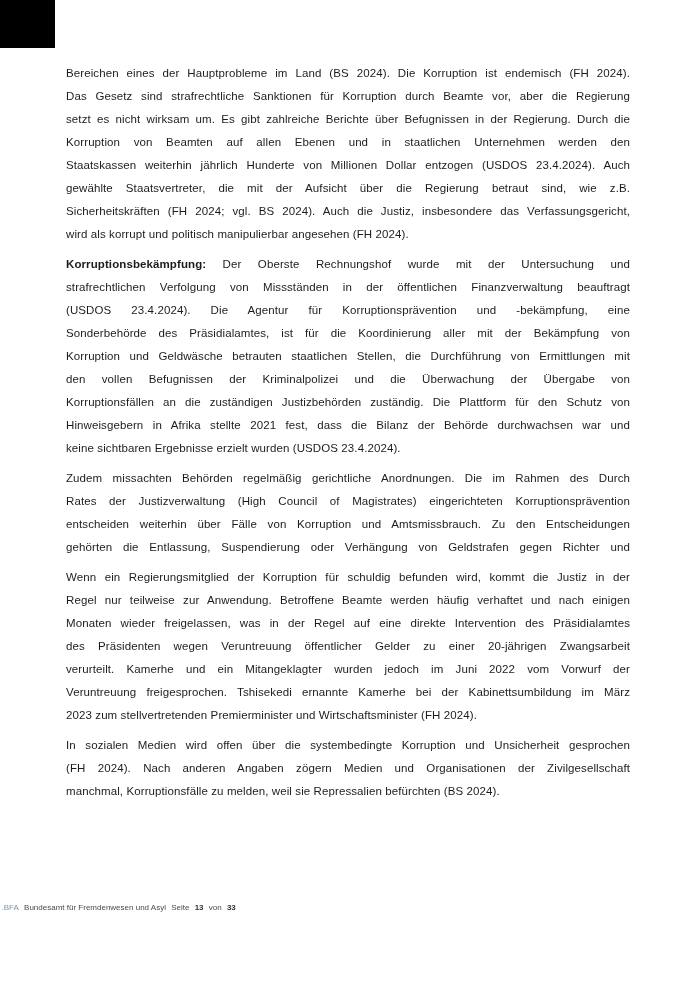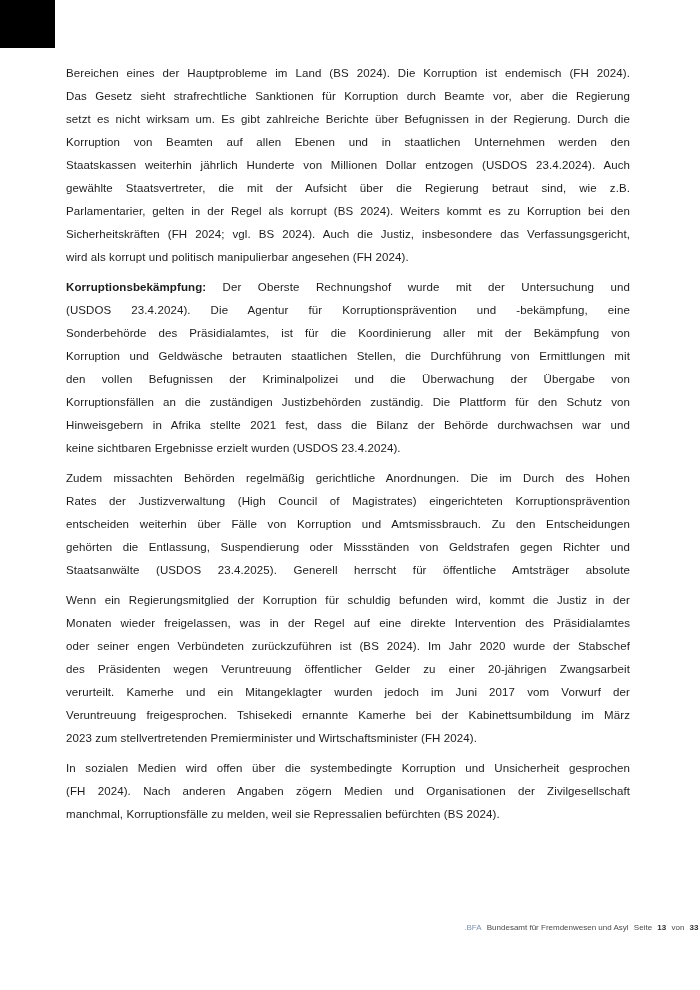--- a/index.html
+++ b/index.html
@@ -45,25 +45,24 @@
     text-align-last: left;
   }
   .line b {
     font-weight: bold;
   }
   .footer {
     position: absolute;
     left: 0;
     right: 0;
     top: 902px;
-    text-align: right;
+    text-align: left;
     font-size: 8px;
     line-height: 12px;
     color: #4a4a4a;
-    margin-top: 20px;
   }
   .footer span {
     margin: 0 1.5px;
   }
   .footer .bfa {
     font-weight: normal;
   }
   .footer .num {
     font-weight: bold;
     color: #333333;
@@ -72,52 +71,51 @@
 </head>
 <body>
 
 <div class="page" style="background: rgb(255, 255, 255);">
 
   <div class="redaction-box" style="background: rgb(0, 0, 0);"></div>
 
   <main class="doc-body" id="doc-body" style="color: rgb(28, 28, 28);">
       <div class="paragraph">
         <div class="line">Bereichen eines der Hauptprobleme im Land (BS 2024). Die Korruption ist endemisch (FH 2024).</div>
-        <div class="line">Das Gesetz sieht strafrechtliche Sanktionen für Korruption durch Beamte vor, aber die Regierung</div>
+        <div class="line">Das Gesetz sind strafrechtliche Sanktionen für Korruption durch Beamte vor, aber die Regierung</div>
         <div class="line">setzt es nicht wirksam um. Es gibt zahlreiche Berichte über Befugnissen in der Regierung. Durch die</div>
         <div class="line">Korruption von Beamten auf allen Ebenen und in staatlichen Unternehmen werden den</div>
         <div class="line">Staatskassen weiterhin jährlich Hunderte von Millionen Dollar entzogen (USDOS 23.4.2024). Auch</div>
         <div class="line">gewählte Staatsvertreter, die mit der Aufsicht über die Regierung betraut sind, wie z.B.</div>
-        <div class="line">Parlamentarier, gelten in der Regel als korrupt (BS 2024). Weiters kommt es zu Korruption bei den</div>
         <div class="line">Sicherheitskräften (FH 2024; vgl. BS 2024). Auch die Justiz, insbesondere das Verfassungsgericht,</div>
         <div class="line last">wird als korrupt und politisch manipulierbar angesehen (FH 2024).</div>
       </div>
       <div class="paragraph">
         <div class="line"><b>Korruptionsbekämpfung:</b> Der Oberste Rechnungshof wurde mit der Untersuchung und</div>
+        <div class="line">strafrechtlichen Verfolgung von Missständen in der öffentlichen Finanzverwaltung beauftragt</div>
         <div class="line">(USDOS 23.4.2024). Die Agentur für Korruptionsprävention und -bekämpfung, eine</div>
         <div class="line">Sonderbehörde des Präsidialamtes, ist für die Koordinierung aller mit der Bekämpfung von</div>
         <div class="line">Korruption und Geldwäsche betrauten staatlichen Stellen, die Durchführung von Ermittlungen mit</div>
         <div class="line">den vollen Befugnissen der Kriminalpolizei und die Überwachung der Übergabe von</div>
         <div class="line">Korruptionsfällen an die zuständigen Justizbehörden zuständig. Die Plattform für den Schutz von</div>
         <div class="line">Hinweisgebern in Afrika stellte 2021 fest, dass die Bilanz der Behörde durchwachsen war und</div>
         <div class="line last">keine sichtbaren Ergebnisse erzielt wurden (USDOS 23.4.2024).</div>
       </div>
       <div class="paragraph">
-        <div class="line">Zudem missachten Behörden regelmäßig gerichtliche Anordnungen. Die im Durch des Hohen</div>
+        <div class="line">Zudem missachten Behörden regelmäßig gerichtliche Anordnungen. Die im Rahmen des Durch</div>
         <div class="line">Rates der Justizverwaltung (High Council of Magistrates) eingerichteten Korruptionsprävention</div>
         <div class="line">entscheiden weiterhin über Fälle von Korruption und Amtsmissbrauch. Zu den Entscheidungen</div>
-        <div class="line">gehörten die Entlassung, Suspendierung oder Missständen von Geldstrafen gegen Richter und</div>
-        <div class="line">Staatsanwälte (USDOS 23.4.2025). Generell herrscht für öffentliche Amtsträger absolute</div>
+        <div class="line">gehörten die Entlassung, Suspendierung oder Verhängung von Geldstrafen gegen Richter und</div>
       </div>
       <div class="paragraph">
         <div class="line">Wenn ein Regierungsmitglied der Korruption für schuldig befunden wird, kommt die Justiz in der</div>
+        <div class="line">Regel nur teilweise zur Anwendung. Betroffene Beamte werden häufig verhaftet und nach einigen</div>
         <div class="line">Monaten wieder freigelassen, was in der Regel auf eine direkte Intervention des Präsidialamtes</div>
-        <div class="line">oder seiner engen Verbündeten zurückzuführen ist (BS 2024). Im Jahr 2020 wurde der Stabschef</div>
         <div class="line">des Präsidenten wegen Veruntreuung öffentlicher Gelder zu einer 20-jährigen Zwangsarbeit</div>
-        <div class="line">verurteilt. Kamerhe und ein Mitangeklagter wurden jedoch im Juni 2017 vom Vorwurf der</div>
+        <div class="line">verurteilt. Kamerhe und ein Mitangeklagter wurden jedoch im Juni 2022 vom Vorwurf der</div>
         <div class="line">Veruntreuung freigesprochen. Tshisekedi ernannte Kamerhe bei der Kabinettsumbildung im März</div>
         <div class="line last">2023 zum stellvertretenden Premierminister und Wirtschaftsminister (FH 2024).</div>
       </div>
       <div class="paragraph">
         <div class="line">In sozialen Medien wird offen über die systembedingte Korruption und Unsicherheit gesprochen</div>
         <div class="line">(FH 2024). Nach anderen Angaben zögern Medien und Organisationen der Zivilgesellschaft</div>
         <div class="line last">manchmal, Korruptionsfälle zu melden, weil sie Repressalien befürchten (BS 2024).</div>
       </div>
     </main>
 

